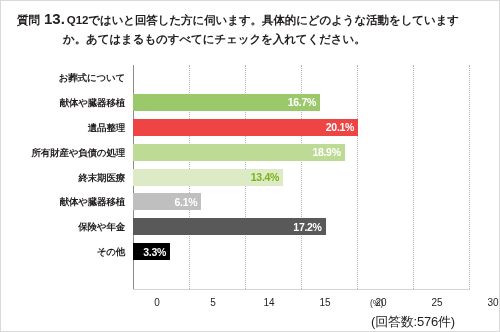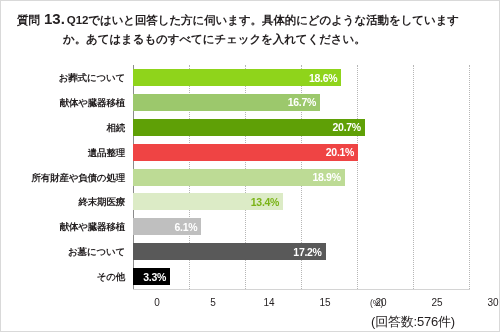--- a/index.html
+++ b/index.html
@@ -223,43 +223,30 @@
           <div class="gridline" style="left: 224px;"></div>
           <div class="gridline" style="left: 280px;"></div>
           <div class="gridline" style="left: 336px;"></div>
         </div>
       <div class="axis-line"></div>
       <div class="axis-baseline"></div>
 
       <div class="rows">
           <div class="row">
             <div class="cat-label">お葬式について</div>
-            <div class="bar-track">
-              <div class="bar" style="width: 208.32px; background: rgb(143, 212, 27);">
-                <span class="bar-value" style="color: rgb(255, 255, 255);">18.6%</span>
-              </div>
-            </div>
           </div>
           <div class="row">
             <div class="cat-label">献体や臓器移植</div>
             <div class="bar-track">
               <div class="bar" style="width: 187.04px; background: rgb(156, 200, 108);">
                 <span class="bar-value" style="color: rgb(255, 255, 255);">16.7%</span>
               </div>
             </div>
           </div>
           <div class="row">
-            <div class="cat-label">相続</div>
-            <div class="bar-track">
-              <div class="bar" style="width: 231.84px; background: rgb(95, 160, 6);">
-                <span class="bar-value" style="color: rgb(255, 255, 255);">20.7%</span>
-              </div>
-            </div>
-          </div>
-          <div class="row">
             <div class="cat-label">遺品整理</div>
             <div class="bar-track">
               <div class="bar" style="width: 225.12px; background: #ef4444;">
                 <span class="bar-value" style="color: rgb(255, 255, 255);">20.1%</span>
               </div>
             </div>
           </div>
           <div class="row">
             <div class="cat-label">所有財産や負債の処理</div>
             <div class="bar-track">
@@ -278,21 +265,21 @@
           </div>
           <div class="row">
             <div class="cat-label">献体や臓器移植</div>
             <div class="bar-track">
               <div class="bar" style="width: 68.32px; background: rgb(191, 191, 191);">
                 <span class="bar-value" style="color: rgb(255, 255, 255);">6.1%</span>
               </div>
             </div>
           </div>
           <div class="row">
-            <div class="cat-label">お墓について</div>
+            <div class="cat-label">保険や年金</div>
             <div class="bar-track">
               <div class="bar" style="width: 192.64px; background: rgb(89, 89, 89);">
                 <span class="bar-value" style="color: rgb(255, 255, 255);">17.2%</span>
               </div>
             </div>
           </div>
           <div class="row">
             <div class="cat-label">その他</div>
             <div class="bar-track">
               <div class="bar" style="width: 36.96px; background: rgb(0, 0, 0);">

